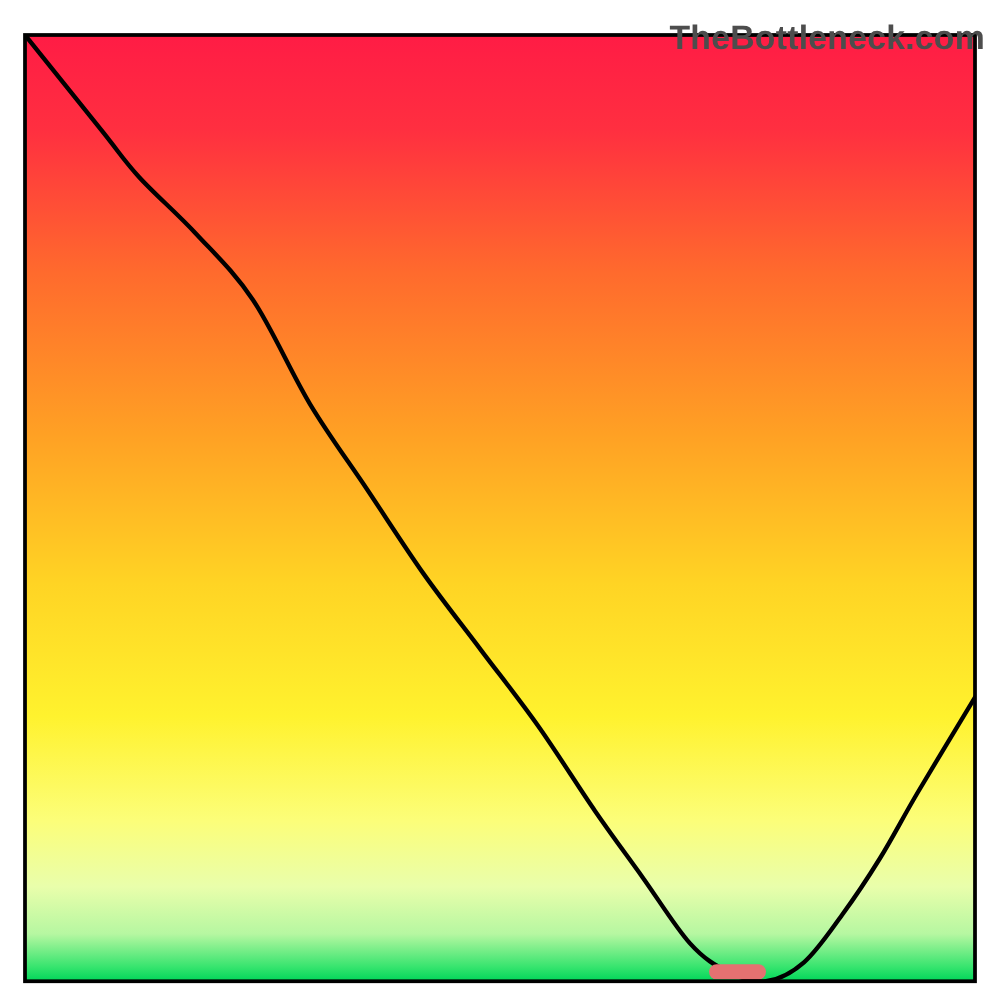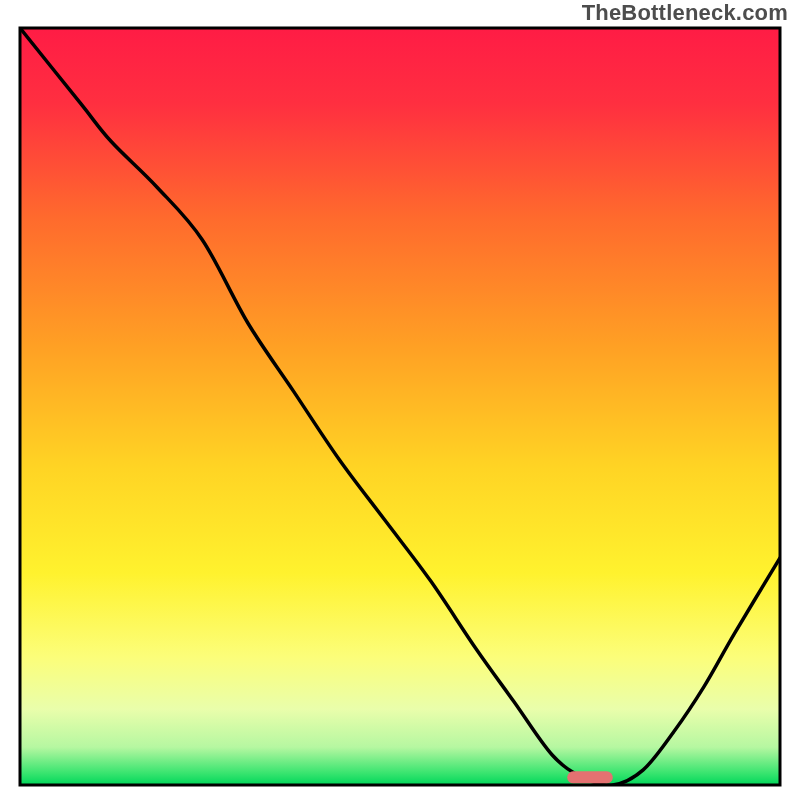--- a/index.html
+++ b/index.html
@@ -11,23 +11,23 @@
     overflow: hidden;
     font-family: Arial, Helvetica, sans-serif;
   }
   .chart-container {
     position: relative;
     width: 800px;
     height: 800px;
   }
   .watermark {
     position: absolute;
-    top: 0;
+    top: 15px;
     right: 12px;
-    font-size: 22px;
+    font-size: 27px;
     font-weight: 600;
     color: #4d4d4d;
     letter-spacing: 0.2px;
     z-index: 5;
   }
   svg {
     display: block;
   }
   .chart-curve {
     fill: none;

